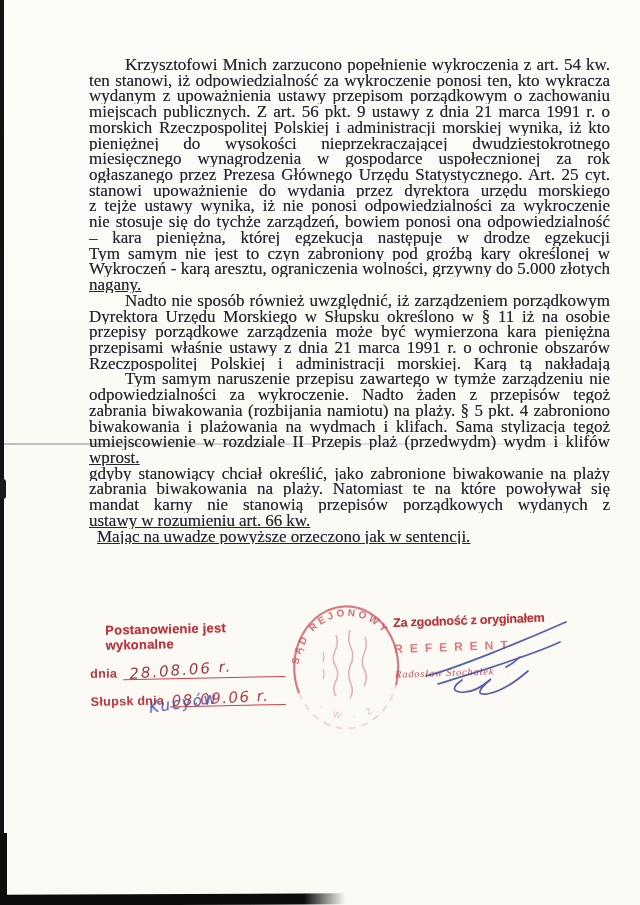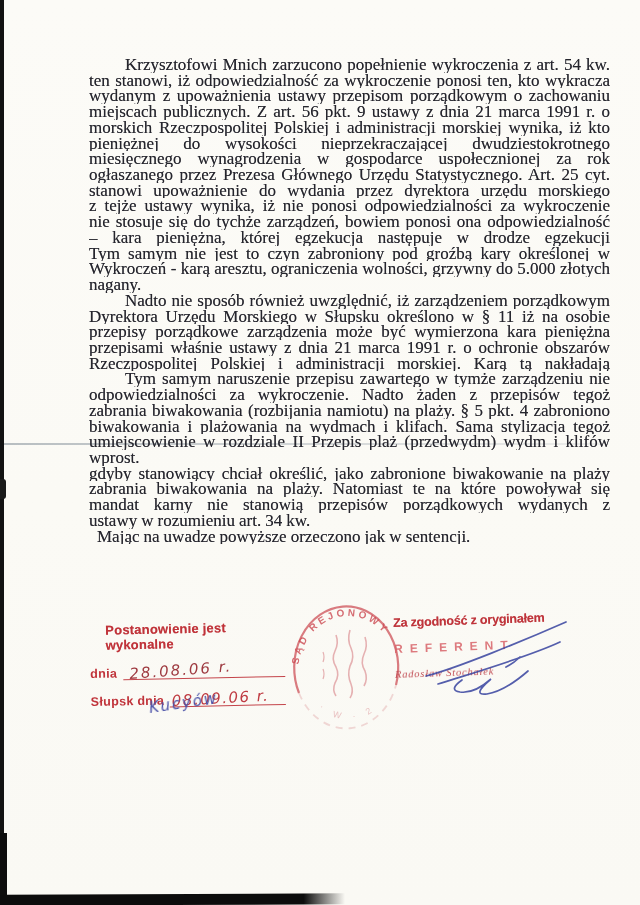--- a/index.html
+++ b/index.html
@@ -21,21 +21,21 @@
     background:linear-gradient(90deg,rgba(128,140,150,.55),rgba(150,160,170,.35) 60%,rgba(150,160,170,.15));}
   
   .text-block{
     position:absolute;left:89px;top:57px;width:521px;
     font-size:17px;color:#25252d;
     text-shadow:0 0 .4px rgba(30,30,40,.55);
     word-spacing:-0.2px;
   }
   .tline{height:15.72px;line-height:15.72px;overflow:hidden;
     text-align:justify;text-align-last:justify;white-space:normal;}
-  .tline.plast{text-align-last:left;}
+  .tline.plast{text-align-last:left;text-decoration:underline;}
   
   .stamp-exec{position:absolute;left:90px;top:621px;width:195px;color:#c23a41;
     transform:rotate(-1.2deg);font-family:"Liberation Sans","DejaVu Sans",sans-serif;}
   .st-title{font-size:13px;font-weight:bold;letter-spacing:.2px;padding-left:16px;
     color:#c0333a;text-shadow:0 0 .5px rgba(192,51,58,.6);}
   .st-row{position:relative;margin-top:13px;font-size:12.5px;display:flex;align-items:flex-end;}
   .st-label{color:#c0333a;font-weight:bold;letter-spacing:.3px;white-space:pre;}
   .st-line{flex:1;border-bottom:1.6px solid #c4454b;height:14px;margin-left:6px;position:relative;}
   .hand{font-family:"DejaVu Sans",sans-serif;font-style:italic;}
   .hand-date1{position:absolute;left:6px;bottom:-1px;font-size:15px;letter-spacing:2px;
@@ -91,21 +91,21 @@
       <div class="tline">Rzeczpospolitej Polskiej i administracji morskiej. Karą tą nakładają upoważnienie</div>
       <div class="tline" style="text-indent: 36px;">Tym samym naruszenie przepisu zawartego w tymże zarządzeniu nie kreuje</div>
       <div class="tline">odpowiedzialności za wykroczenie. Nadto żaden z przepisów tegoż zarządzenia nie</div>
       <div class="tline">zabrania biwakowania (rozbijania namiotu) na plaży. § 5 pkt. 4 zabroniono jedynie</div>
       <div class="tline">biwakowania i plażowania na wydmach i klifach. Sama stylizacja tegoż przepisu i</div>
       <div class="tline">umiejscowienie w rozdziale II Przepis plaż (przedwydm) wydm i klifów wskazuje, iż</div>
       <div class="tline plast">wprost.</div>
       <div class="tline">gdyby stanowiący chciał określić, jako zabronione biwakowanie na plaży uczyniłby to</div>
       <div class="tline">zabrania biwakowania na plaży. Natomiast te na które powoływał się nakładający</div>
       <div class="tline">mandat karny nie stanowią przepisów porządkowych wydanych z upoważnienia</div>
-      <div class="tline plast">ustawy w rozumieniu art. 34 kw.</div>
+      <div class="tline plast">ustawy w rozumieniu art. 66 kw.</div>
       <div class="tline plast" style="text-indent: 8px;">Mając na uwadze powyższe orzeczono jak w sentencji.</div>
     </div>
 
   <div class="stamp-exec">
     <div class="st-title">Postanowienie jest wykonalne</div>
     <div class="st-row">
       <span class="st-label">dnia</span>
       <span class="st-line">
         <span class="hand hand-date1">28.08.06 r.</span>
       </span>

